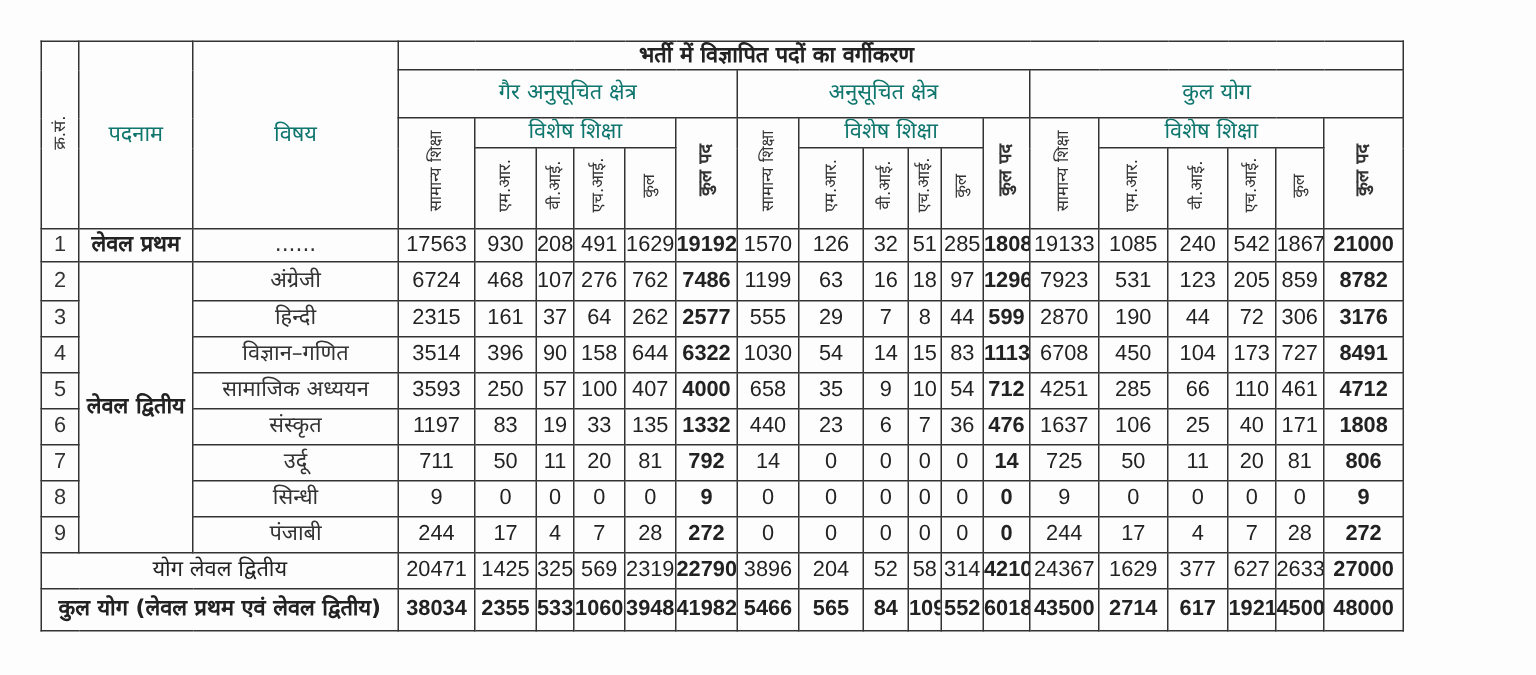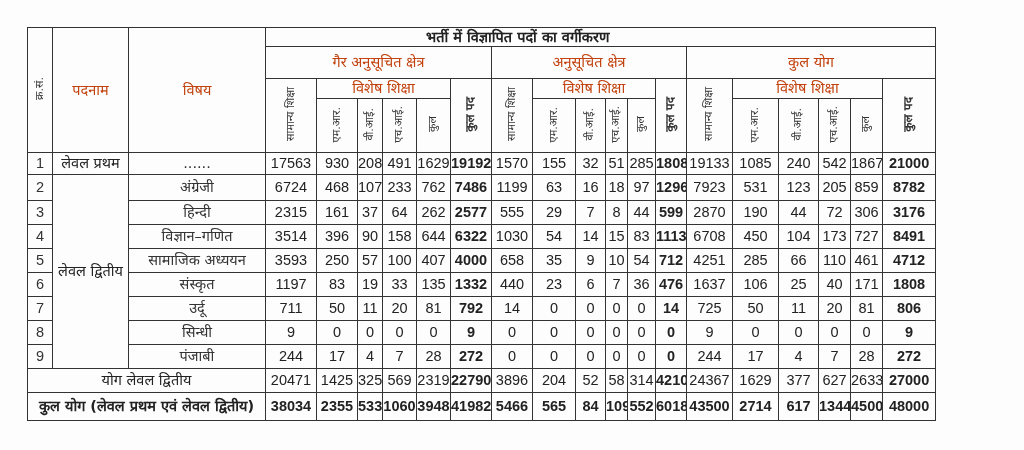--- a/index.html
+++ b/index.html
@@ -3,29 +3,29 @@
 <meta charset="utf-8">
 <style>
   html, body { margin:0; padding:0; background:#fff; }
   body { width:1024px; height:450px; position:relative; overflow:hidden;
          font-family:"Liberation Sans", "DejaVu Sans", sans-serif; color:#222; }
   .page { position:absolute; left:0; top:0; width:1024px; height:450px; background:#fdfdfd; }
   table.grid { position:absolute; left:27px; top:27px; border-collapse:collapse;
                table-layout:fixed; width:953px; }
   table.grid td { border:1px solid #333; padding:0; text-align:center; vertical-align:middle;
                   font-size:14.5px; line-height:1; white-space:nowrap; overflow:hidden; }
-  td.hd { font-family:"DejaVu Sans", sans-serif; font-size:12.5px; color:#c2410c; }
+  td.hd { font-family:"DejaVu Sans", sans-serif; font-size:12.5px; color:#0f766e; }
   td.hd-big { font-family:"DejaVu Sans", sans-serif; font-size:13px; font-weight:bold; }
   td.vert span { display:inline-block; writing-mode:vertical-rl; transform:rotate(180deg);
                  font-family:"DejaVu Sans", sans-serif; font-size:11px; color:#333; line-height:1.15; }
   td.vert.bold span { font-weight:bold; font-size:12px; }
   td.num { font-size:14.5px; }
   td.b { font-weight:bold; }
   td.sn { font-size:12px; color:#333; }
-  td.post { font-family:"DejaVu Sans", sans-serif; font-size:12.5px; font-weight:normal; }
+  td.post { font-family:"DejaVu Sans", sans-serif; font-size:12.5px; font-weight:bold; }
   td.subj { font-family:"DejaVu Sans", sans-serif; font-size:12px; color:#333; }
   td.tot-label { font-family:"DejaVu Sans", sans-serif; font-size:12.5px; }
   td.grand-label { font-family:"DejaVu Sans", sans-serif; font-size:12.5px; font-weight:bold; }
   tr.grand td.num { font-weight:bold; }
   .frag { position:absolute; font-family:"DejaVu Sans", sans-serif; color:#555; font-size:11px; }
 </style>
 </head>
 <body>
 
 <div class="page">
@@ -98,40 +98,40 @@
           <td class="sn">1</td>
           <td class="post">लेवल प्रथम</td>
           <td class="subj">......</td>
           <td class="num">17563</td>
           <td class="num">930</td>
           <td class="num">208</td>
           <td class="num">491</td>
           <td class="num">1629</td>
           <td class="num b">19192</td>
           <td class="num">1570</td>
-          <td class="num">155</td>
+          <td class="num">126</td>
           <td class="num">32</td>
           <td class="num">51</td>
           <td class="num">285</td>
           <td class="num b">1808</td>
           <td class="num">19133</td>
           <td class="num">1085</td>
           <td class="num">240</td>
           <td class="num">542</td>
           <td class="num">1867</td>
           <td class="num b">21000</td>
         </tr>
         <tr style="height: 26px;">
           <td class="sn">2</td>
           <td rowspan="8" class="post">लेवल द्वितीय</td>
           <td class="subj">अंग्रेजी</td>
           <td class="num">6724</td>
           <td class="num">468</td>
           <td class="num">107</td>
-          <td class="num">233</td>
+          <td class="num">276</td>
           <td class="num">762</td>
           <td class="num b">7486</td>
           <td class="num">1199</td>
           <td class="num">63</td>
           <td class="num">16</td>
           <td class="num">18</td>
           <td class="num">97</td>
           <td class="num b">1296</td>
           <td class="num">7923</td>
           <td class="num">531</td>
@@ -325,21 +325,21 @@
           <td class="num">41982</td>
           <td class="num">5466</td>
           <td class="num">565</td>
           <td class="num">84</td>
           <td class="num">109</td>
           <td class="num">552</td>
           <td class="num">6018</td>
           <td class="num">43500</td>
           <td class="num">2714</td>
           <td class="num">617</td>
-          <td class="num">1344</td>
+          <td class="num">1921</td>
           <td class="num">4500</td>
           <td class="num">48000</td>
         </tr>
       </tbody>
   </table>
 
   <div class="frag" style="left:75px;top:-6px">&nbsp;</div>
 </div>
 
 </body></html>

